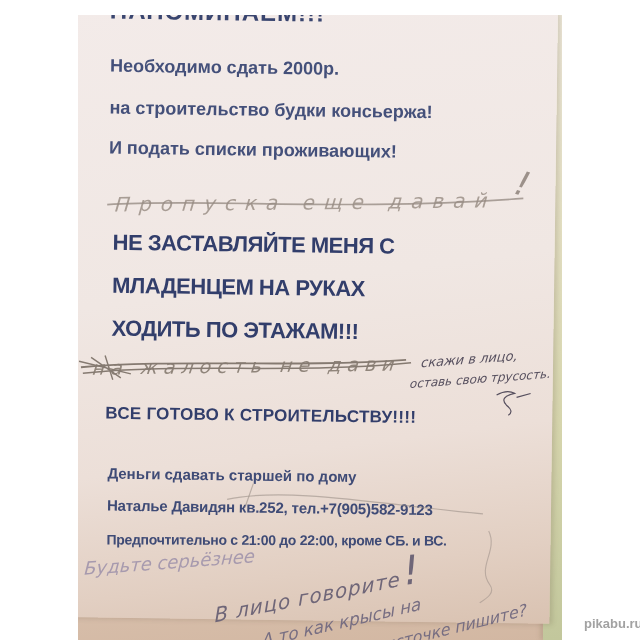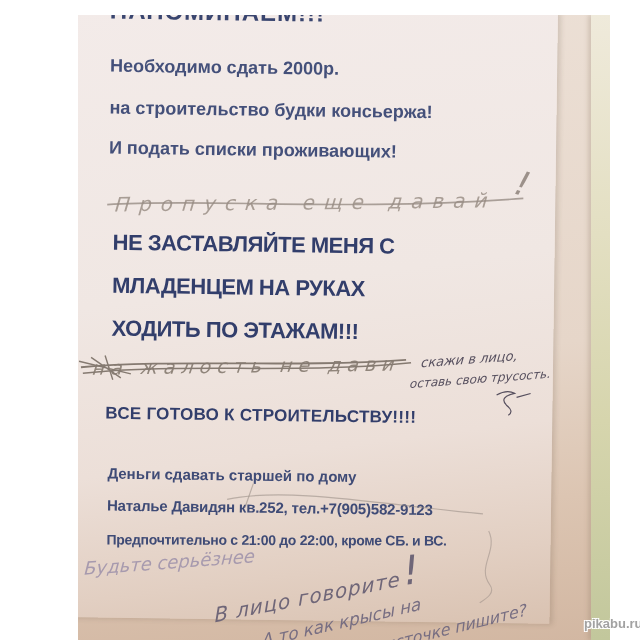--- a/index.html
+++ b/index.html
@@ -2,21 +2,21 @@
 <html><head>
 <meta charset="utf-8">
 <style>
   html,body{margin:0;padding:0;}
   body{
     width:640px;height:640px;position:relative;overflow:hidden;
     background:#ffffff;
     font-family:"Liberation Sans", sans-serif;
   }
   .photo{
-    position:absolute;left:78px;top:15px;width:532px;height:625px;
+    position:absolute;left:78px;top:15px;width:484px;height:625px;
     overflow:hidden;background:#e3d2c3;
   }
   .wall{
     position:absolute;left:0;top:0;right:0;bottom:0;
     background:linear-gradient(175deg,#ece0d6 0%,#e6d6c9 55%,#dcc5b2 78%,#d2b7a2 100%);
   }
   .green-strip{
     position:absolute;right:0;top:0;bottom:0;width:19px;
     background:linear-gradient(180deg,#efeadb 0%,#e3dfc2 35%,#d6d5ad 65%,#c2c79c 100%);
     box-shadow:-3px 0 4px rgba(140,120,95,0.25);

